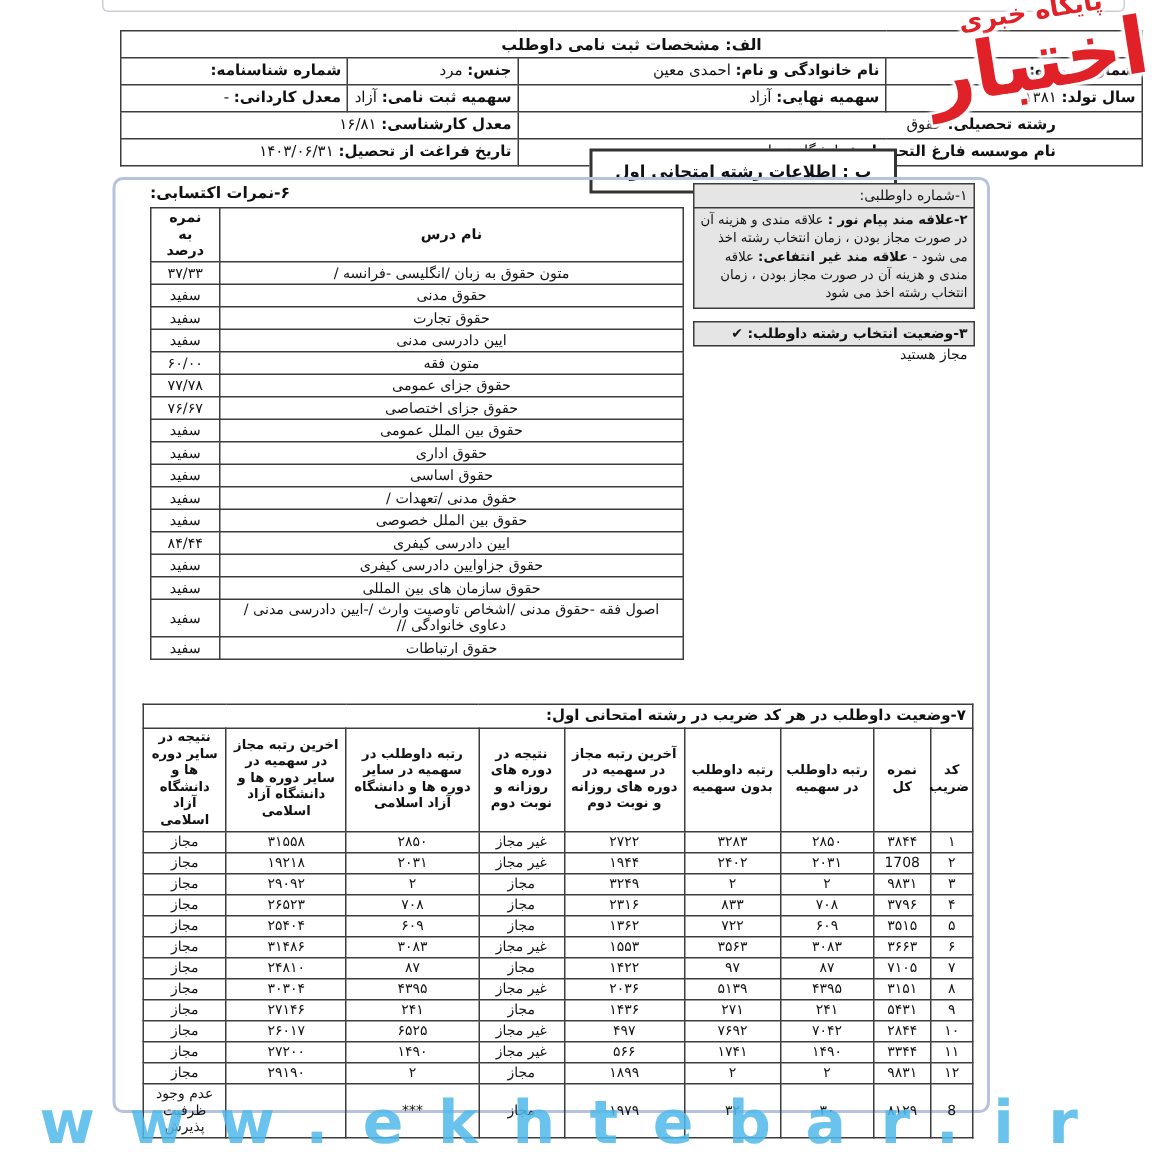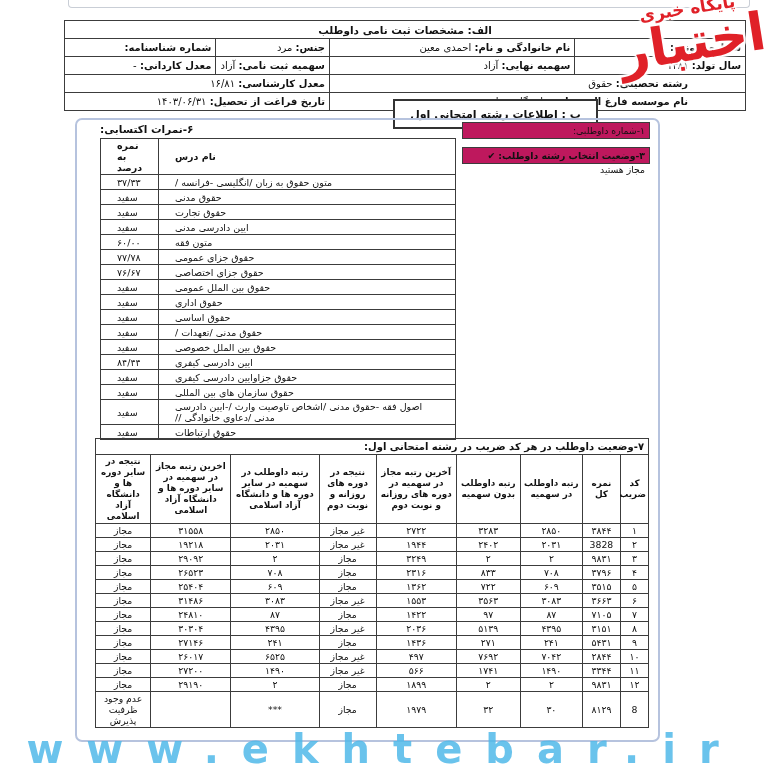--- a/index.html
+++ b/index.html
@@ -5,21 +5,21 @@
   * { margin:0; padding:0; box-sizing:border-box; }
   html,body { background:#fff; }
   body { font-family:"DejaVu Sans", sans-serif; color:#111; }
   #page { position:relative; width:768px; height:768px; background:#fff; overflow:hidden; }
 
   
   .top-strip { position:absolute; left:68px; top:0; width:682px; height:8px;
     border:1px solid #c9ced6; border-top:none; border-radius:0 0 4px 4px; }
 
   
-  .table-a { position:absolute; left:64px; top:20px; width:682px;
+  .table-a { position:absolute; left:80px; top:20px; width:682px;
     border-collapse:collapse; font-size:10px; }
   .table-a td { border:1px solid #3c3c3c; padding:1px 4px; height:18px;
     text-align:right; vertical-align:middle; white-space:nowrap; }
   .table-a .hdr { text-align:center; font-weight:bold; font-size:10.5px; }
   .table-a b { font-weight:bold; }
   .table-a .inset { padding-right:57px; }
 
   
   .logo { position:absolute; top:-2px; right:-8px; width:170px; z-index:30;
     transform:rotate(-9deg); text-align:center; color:#e02128; pointer-events:none;
@@ -33,36 +33,36 @@
     display:flex; align-items:center; justify-content:center; }
 
   
   .outer-box { position:absolute; left:75px; top:118px; width:585px; height:624px;
     border:2px solid #b6c3de; border-radius:7px; }
 
   
   .scores-wrap { position:absolute; left:100px; top:123px; width:356px; }
   .scores-title { font-weight:bold; font-size:10.5px; text-align:left; height:15px; }
   .scores { width:100%; border-collapse:collapse; font-size:9.5px; }
-  .scores th, .scores td { border:1px solid #3c3c3c; text-align:left; vertical-align:middle; padding:1px 16px; }
+  .scores th, .scores td { border:1px solid #3c3c3c; text-align:center; vertical-align:middle; padding:1px 6px; }
   .scores th { font-weight:bold; font-size:9.5px; }
   .scores td { height:15px; }
   .scores .score-col { width:46px; }
 
   
   .info { position:absolute; left:462px; top:122px; width:188px; font-size:9.3px; }
-  .ibox { border:1px solid #3c3c3c; background:#be185d; padding:1px 4px; text-align:right; }
+  .ibox { border:1px solid #3c3c3c; background:#e5e5e5; padding:1px 4px; text-align:right; }
   .ibox + .ibox { margin-top:-1px; }
   .ibox.gap { margin-top:8px; }
   .ibox .lead { font-weight:bold; }
   .ibox.tall { font-size:8.8px; line-height:1.4; padding:2px 4px; }
   .ibox.one { height:17px; display:block; line-height:14px; }
 
   
-  .t7-wrap { position:absolute; left:95px; top:438px; width:554px; }
+  .t7-wrap { position:absolute; left:95px; top:469px; width:554px; }
   .t7 { width:100%; border-collapse:collapse; font-size:9.3px; table-layout:fixed; }
   .t7 th, .t7 td { border:1px solid #3c3c3c; text-align:center; vertical-align:middle; padding:1px 2px; }
   .t7 .t7-title { text-align:right; font-weight:bold; font-size:10px; height:16px; padding-right:4px; }
   .t7 th { font-weight:bold; font-size:8.8px; line-height:1.25; height:54px; }
   .t7 td { height:14px; }
 
   
   .url-mark { position:absolute; left:0; top:726px; width:768px; z-index:25;
     font-size:40px; font-weight:bold; color:rgba(80,185,233,0.85);
     letter-spacing:23px; white-space:nowrap; text-align:center; direction:ltr; pointer-events:none; }
@@ -188,20 +188,26 @@
           <tr>
             <td>حقوق ارتباطات</td>
             <td class="score-col">سفید</td>
           </tr>
         </tbody>
     </table>
   </div>
 
   <div class="info" dir="rtl">
     <div class="ibox one lead">۱-شماره داوطلبی:</div>
+    <div class="ibox tall">
+      <span class="lead">۲-علاقه مند پیام نور :</span>
+      <span>علاقه مندی و هزینه آن در صورت مجاز بودن ، زمان انتخاب رشته اخذ می شود -</span>
+      <span class="lead">علاقه مند غیر انتفاعی:</span>
+      <span>علاقه مندی و هزینه آن در صورت مجاز بودن ، زمان انتخاب رشته اخذ می شود</span>
+    </div>
     <div class="ibox one gap">
       <span class="lead">۳-وضعیت انتخاب رشته داوطلب:</span>
       <span>✔</span>
       <span>مجاز هستید</span>
     </div>
   </div>
 
   <div class="t7-wrap" dir="rtl">
     <table class="t7">
       <colgroup>
@@ -238,21 +244,21 @@
             <td>۲۸۵۰</td>
             <td>۳۲۸۳</td>
             <td>۲۷۲۲</td>
             <td>غیر مجاز</td>
             <td>۲۸۵۰</td>
             <td>۳۱۵۵۸</td>
             <td>مجاز</td>
           </tr>
           <tr>
             <td>۲</td>
-            <td>3828</td>
+            <td>1708</td>
             <td>۲۰۳۱</td>
             <td>۲۴۰۲</td>
             <td>۱۹۴۴</td>
             <td>غیر مجاز</td>
             <td>۲۰۳۱</td>
             <td>۱۹۲۱۸</td>
             <td>مجاز</td>
           </tr>
           <tr>
             <td>۳</td>

